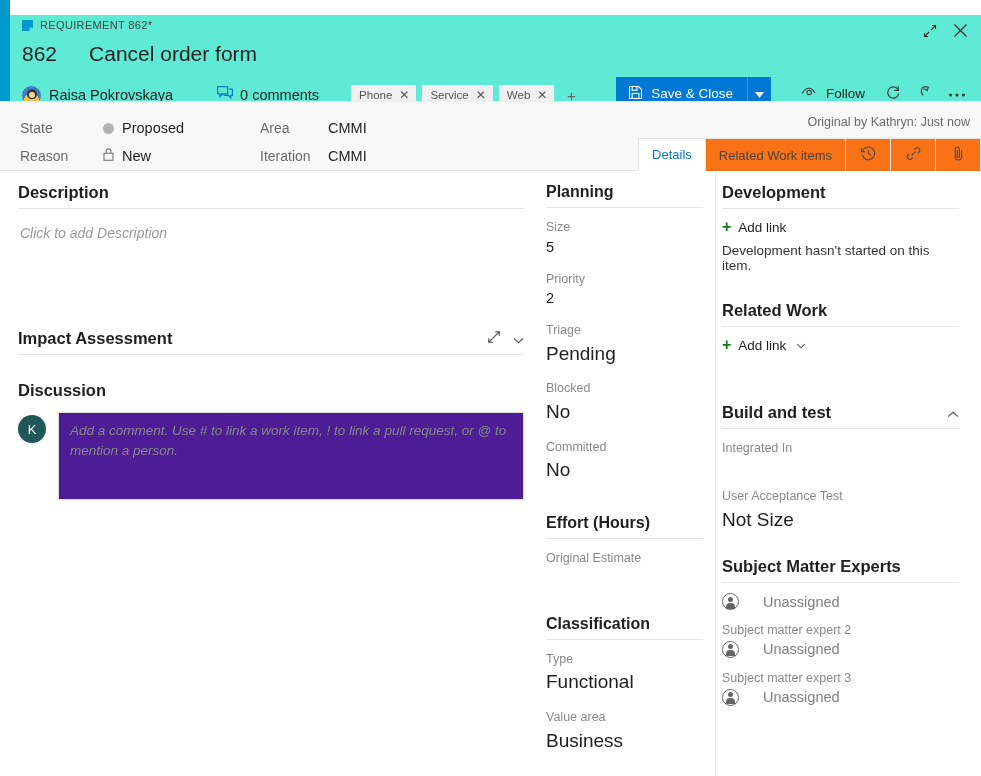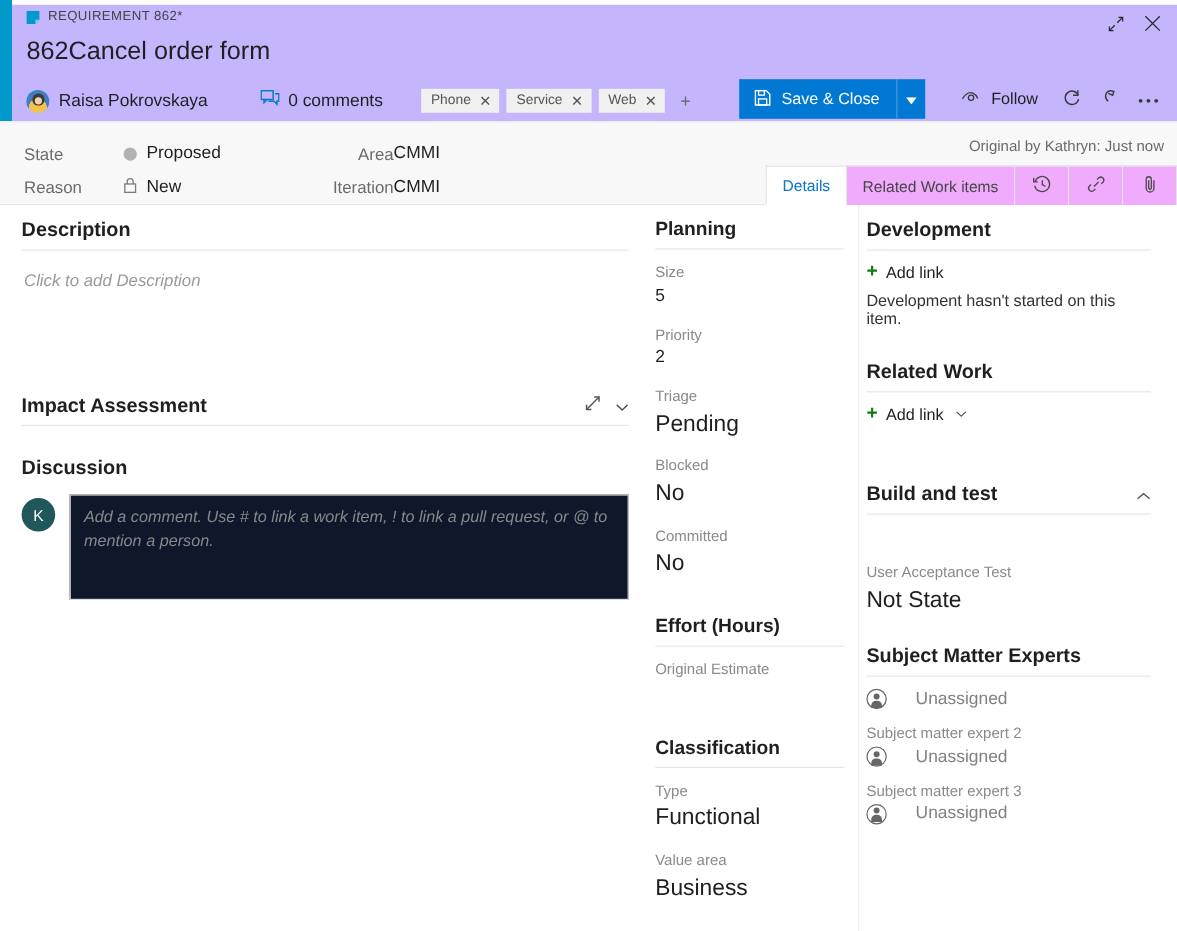--- a/index.html
+++ b/index.html
@@ -12,31 +12,31 @@
   }
   #app { position: relative; width: 981px; height: 776px; background:#fff; }
 
   
   .accent-bar {
     position: absolute; left: 0; top: 0; width: 10px; height: 101px;
     background: #0099cc;
   }
 
   
-  .header { position: absolute; left: 10px; top: 4px; right: 0; height: 101px; background:#c4b5fd; }
+  .header { position: absolute; left: 10px; top: 15px; right: 0; height: 101px; background:#5eead4; }
 
   .wi-type-row { position:absolute; left:12px; top:4px; display:flex; align-items:center; gap:7px; }
   .wi-type-icon { width:11px; height:11px; position:relative; display:block; }
   .wi-type-icon svg { display:block; }
   .wi-type-text {
     font-size: 11px; letter-spacing: .35px; color:#444; text-transform: uppercase;
     white-space: nowrap;
   }
 
-  .title-row { position:absolute; left:12px; top:27px; display:flex; align-items:baseline; gap:0; }
+  .title-row { position:absolute; left:12px; top:27px; display:flex; align-items:baseline; gap:32px; }
   .wi-id { font-size:21px; color:#1f1f1f; font-weight:400; }
   .wi-title { font-size:21px; color:#1f1f1f; font-weight:400; white-space:nowrap; }
 
   .meta-row { position:absolute; left:12px; top:64px; right:10px; height:32px; display:flex; align-items:center; }
 
   .assigned { display:flex; align-items:center; gap:8px; }
   .avatar-photo {
     width:19px; height:19px; border-radius:50%;
     background: radial-gradient(circle at 50% 78%, #f2c14e 0 42%, #3f7fc1 44% 100%);
     position:relative; overflow:hidden; flex:none;
@@ -97,33 +97,33 @@
     position:absolute; left:0; top:101px; right:0; height:70px;
     background:#f8f8f8; border-bottom:1px solid #e6e6e6; border-top:1px solid #eeeeee;
   }
   .field-label { font-size:14px; color:#6b6b6b; }
   .sub-grid-left { position:absolute; left:20px; top:12px; }
   .sub-row { display:flex; align-items:center; height:28px; }
   .sub-row .lbl { width:83px; }
   .sub-row .val { font-size:14.5px; color:#1f1f1f; display:flex; align-items:center; gap:8px; }
   .state-dot { width:11px; height:11px; border-radius:50%; background:#b2b2b2; display:inline-block; }
   .sub-grid-right { position:absolute; left:260px; top:12px; }
-  .sub-grid-right .lbl { width:68px;text-align:right; }
+  .sub-grid-right .lbl { width:68px; }
   .reason-val { color:#4a4a4a; }
 
   .updated-by {
     position:absolute; right:11px; top:115px; font-size:12.5px; color:#6b6b6b; white-space:nowrap;
   }
 
   
   .tabstrip { position:absolute; right:0; top:138px; display:flex; align-items:flex-end; height:33px;text-align:center; }
   .tab {
     height:33px; display:flex; align-items:center; justify-content:center;
     padding:0 13px; font-size:13px; color:#464646; cursor:pointer;
-    background:#f0abfc; border:1px solid #e3e3e3; border-bottom:none; margin-left:-1px;
+    background:#f97316; border:1px solid #e3e3e3; border-bottom:none; margin-left:-1px;
   }
   .tab.active { background:#ffffff; color:#0a76c8; border-bottom:1px solid #fff; }
   .tab.icon-tab { width:46px; padding:0; }
 
   
   .body { position:absolute; left:0; top:171px; right:0; bottom:0; background:#fff; }
   .col-left { position:absolute; left:0; top:0; width:540px; bottom:16px; padding:12px 16px 0 18px; }
   .col-mid  { position:absolute; left:540px; top:0; width:175px; bottom:0; padding:12px 12px 0 6px; }
   .col-right{ position:absolute; left:715px; top:0; right:0; bottom:0; padding:12px 22px 0 6px;
               border-left:1px solid #eeeeee; }
@@ -144,21 +144,21 @@
   .impact-wrap { margin-top:44px; }
 
   .discussion-h { font-size:16.5px; font-weight:700; margin-top:26px; margin-bottom:12px; }
 
   .comment-row { display:flex; gap:12px; align-items:flex-start; }
   .avatar-initial {
     width:28px; height:28px; border-radius:50%; background:#20575a; color:#fff;
     display:flex; align-items:center; justify-content:center; font-size:13px; flex:none; margin-top:3px;
   }
   .comment-box {
-    flex:1; border:1px solid #dcdcdc; background:#0f172a; min-height:88px; padding:8px 11px;
+    flex:1; border:1px solid #dcdcdc; background:#4c1d95; min-height:88px; padding:8px 11px;
   }
   .comment-box .ph {
     font-size:13.5px; color:#888; font-style:italic; line-height:1.45;
   }
 
   
   .fld { margin-bottom:11px; }
   .fld .k { font-size:12.5px; color:#8a8a8a; line-height:1.5; }
   .fld .v { font-size:19px; color:#1f1f1f; line-height:1.5; }
   .fld .v.num { font-size:14.5px; }
@@ -522,25 +522,26 @@
 
       <div class="section-h">
         <span>Build and test</span>
         <span>
           <svg width="12" height="7" viewBox="0 0 12 7" fill="none" stroke="#555" stroke-width="1.2">
               <path d="M1 5.6 6 1.4 11 5.6"></path>
             </svg>
         </span>
       </div>
       <div class="fld">
+        <div class="k">Integrated In</div>
         <div class="v empty"></div>
       </div>
       <div class="fld">
         <div class="k">User Acceptance Test</div>
-        <div class="v">Not State</div>
+        <div class="v">Not Size</div>
       </div>
 
       <div style="height:12px"></div>
 
       <div class="section-h">
         <span>Subject Matter Experts</span>
       </div>
 
       <div class="fld">
         <div class="person-row">

